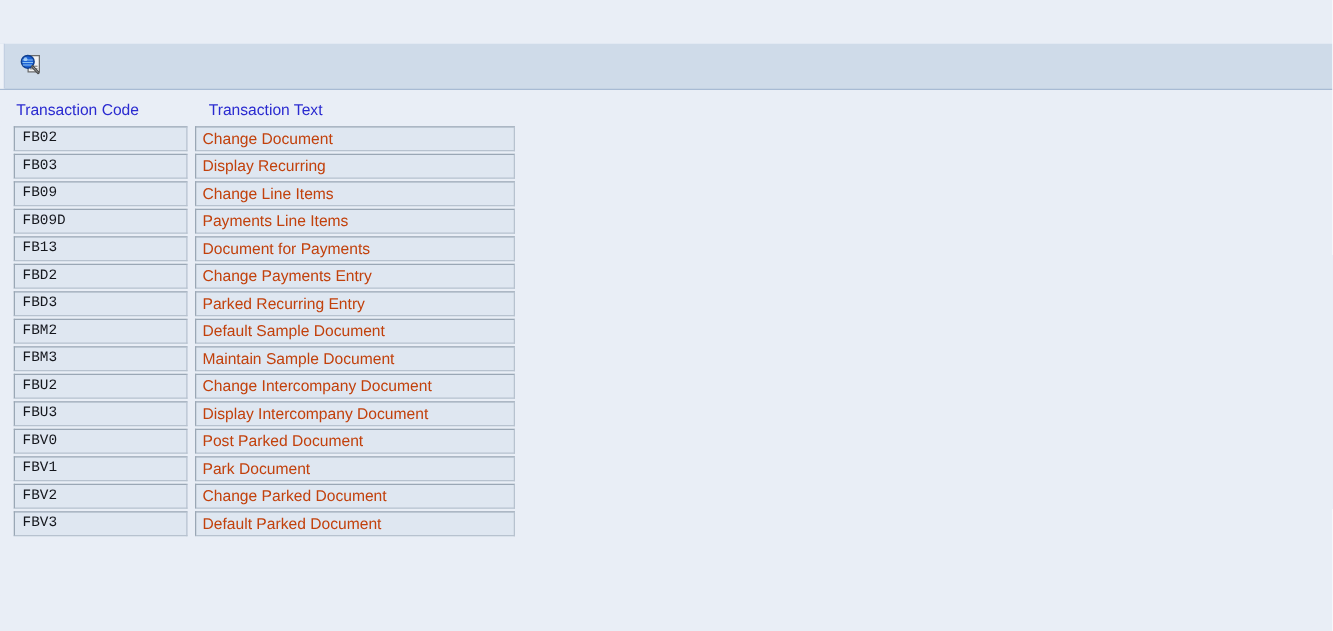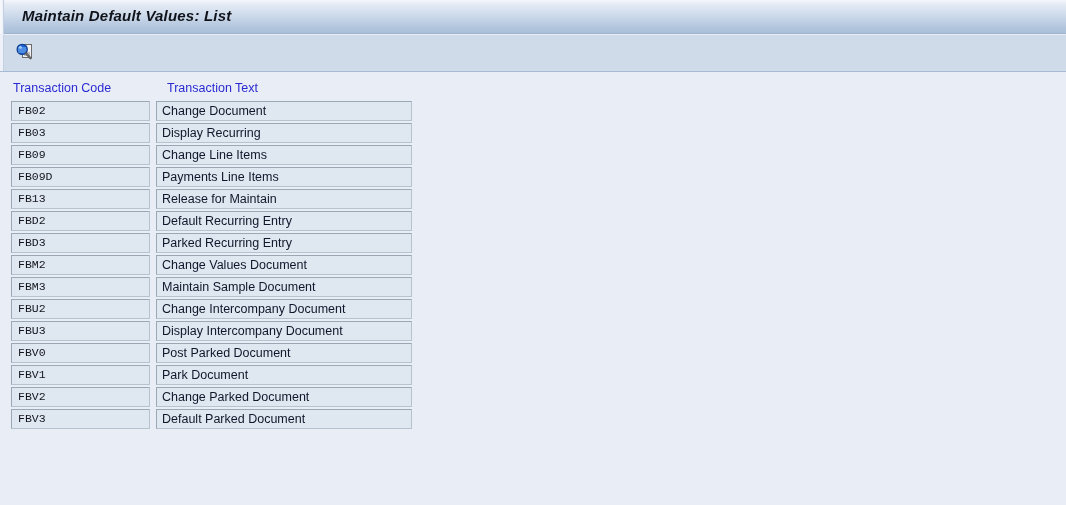--- a/index.html
+++ b/index.html
@@ -165,33 +165,29 @@
     font-size: 11.5px;
     color: #14161c;
     line-height: 16px;
   }
   .cell-text {
     left: 156px;
     width: 256px;
     padding: 1px 0 0 5px;
     font-family: "Liberation Sans", sans-serif;
     font-size: 12.5px;
-    color: #0f172a;
+    color: #c2410c;
     line-height: 16px;
   }
 </style>
 </head>
 <body>
 
 <div id="app">
 
-  <div class="titlebar">
-    <div class="titlebar-edge-left"></div>
-    <div class="title-text">Maintain Default Values: List</div>
-  </div>
 
   <div class="toolbar">
     <div class="toolbar-edge-left"></div>
 
     <div class="tb-button" title="Display details">
       <span>
         <svg width="20" height="19" viewBox="0 0 20 19">
 
           <rect x="7.5" y="1.5" width="9" height="13" fill="#f2f2f2" stroke="#6b6b6b" stroke-width="1"></rect>
           <rect x="9" y="9.5" width="6" height="1" fill="#8a8a8a"></rect>
@@ -232,33 +228,33 @@
         <div class="row">
           <div class="cell cell-code">FB09</div>
           <div class="cell cell-text">Change Line Items</div>
         </div>
         <div class="row">
           <div class="cell cell-code">FB09D</div>
           <div class="cell cell-text">Payments Line Items</div>
         </div>
         <div class="row">
           <div class="cell cell-code">FB13</div>
-          <div class="cell cell-text">Release for Maintain</div>
+          <div class="cell cell-text">Document for Payments</div>
         </div>
         <div class="row">
           <div class="cell cell-code">FBD2</div>
-          <div class="cell cell-text">Default Recurring Entry</div>
+          <div class="cell cell-text">Change Payments Entry</div>
         </div>
         <div class="row">
           <div class="cell cell-code">FBD3</div>
           <div class="cell cell-text">Parked Recurring Entry</div>
         </div>
         <div class="row">
           <div class="cell cell-code">FBM2</div>
-          <div class="cell cell-text">Change Values Document</div>
+          <div class="cell cell-text">Default Sample Document</div>
         </div>
         <div class="row">
           <div class="cell cell-code">FBM3</div>
           <div class="cell cell-text">Maintain Sample Document</div>
         </div>
         <div class="row">
           <div class="cell cell-code">FBU2</div>
           <div class="cell cell-text">Change Intercompany Document</div>
         </div>
         <div class="row">

